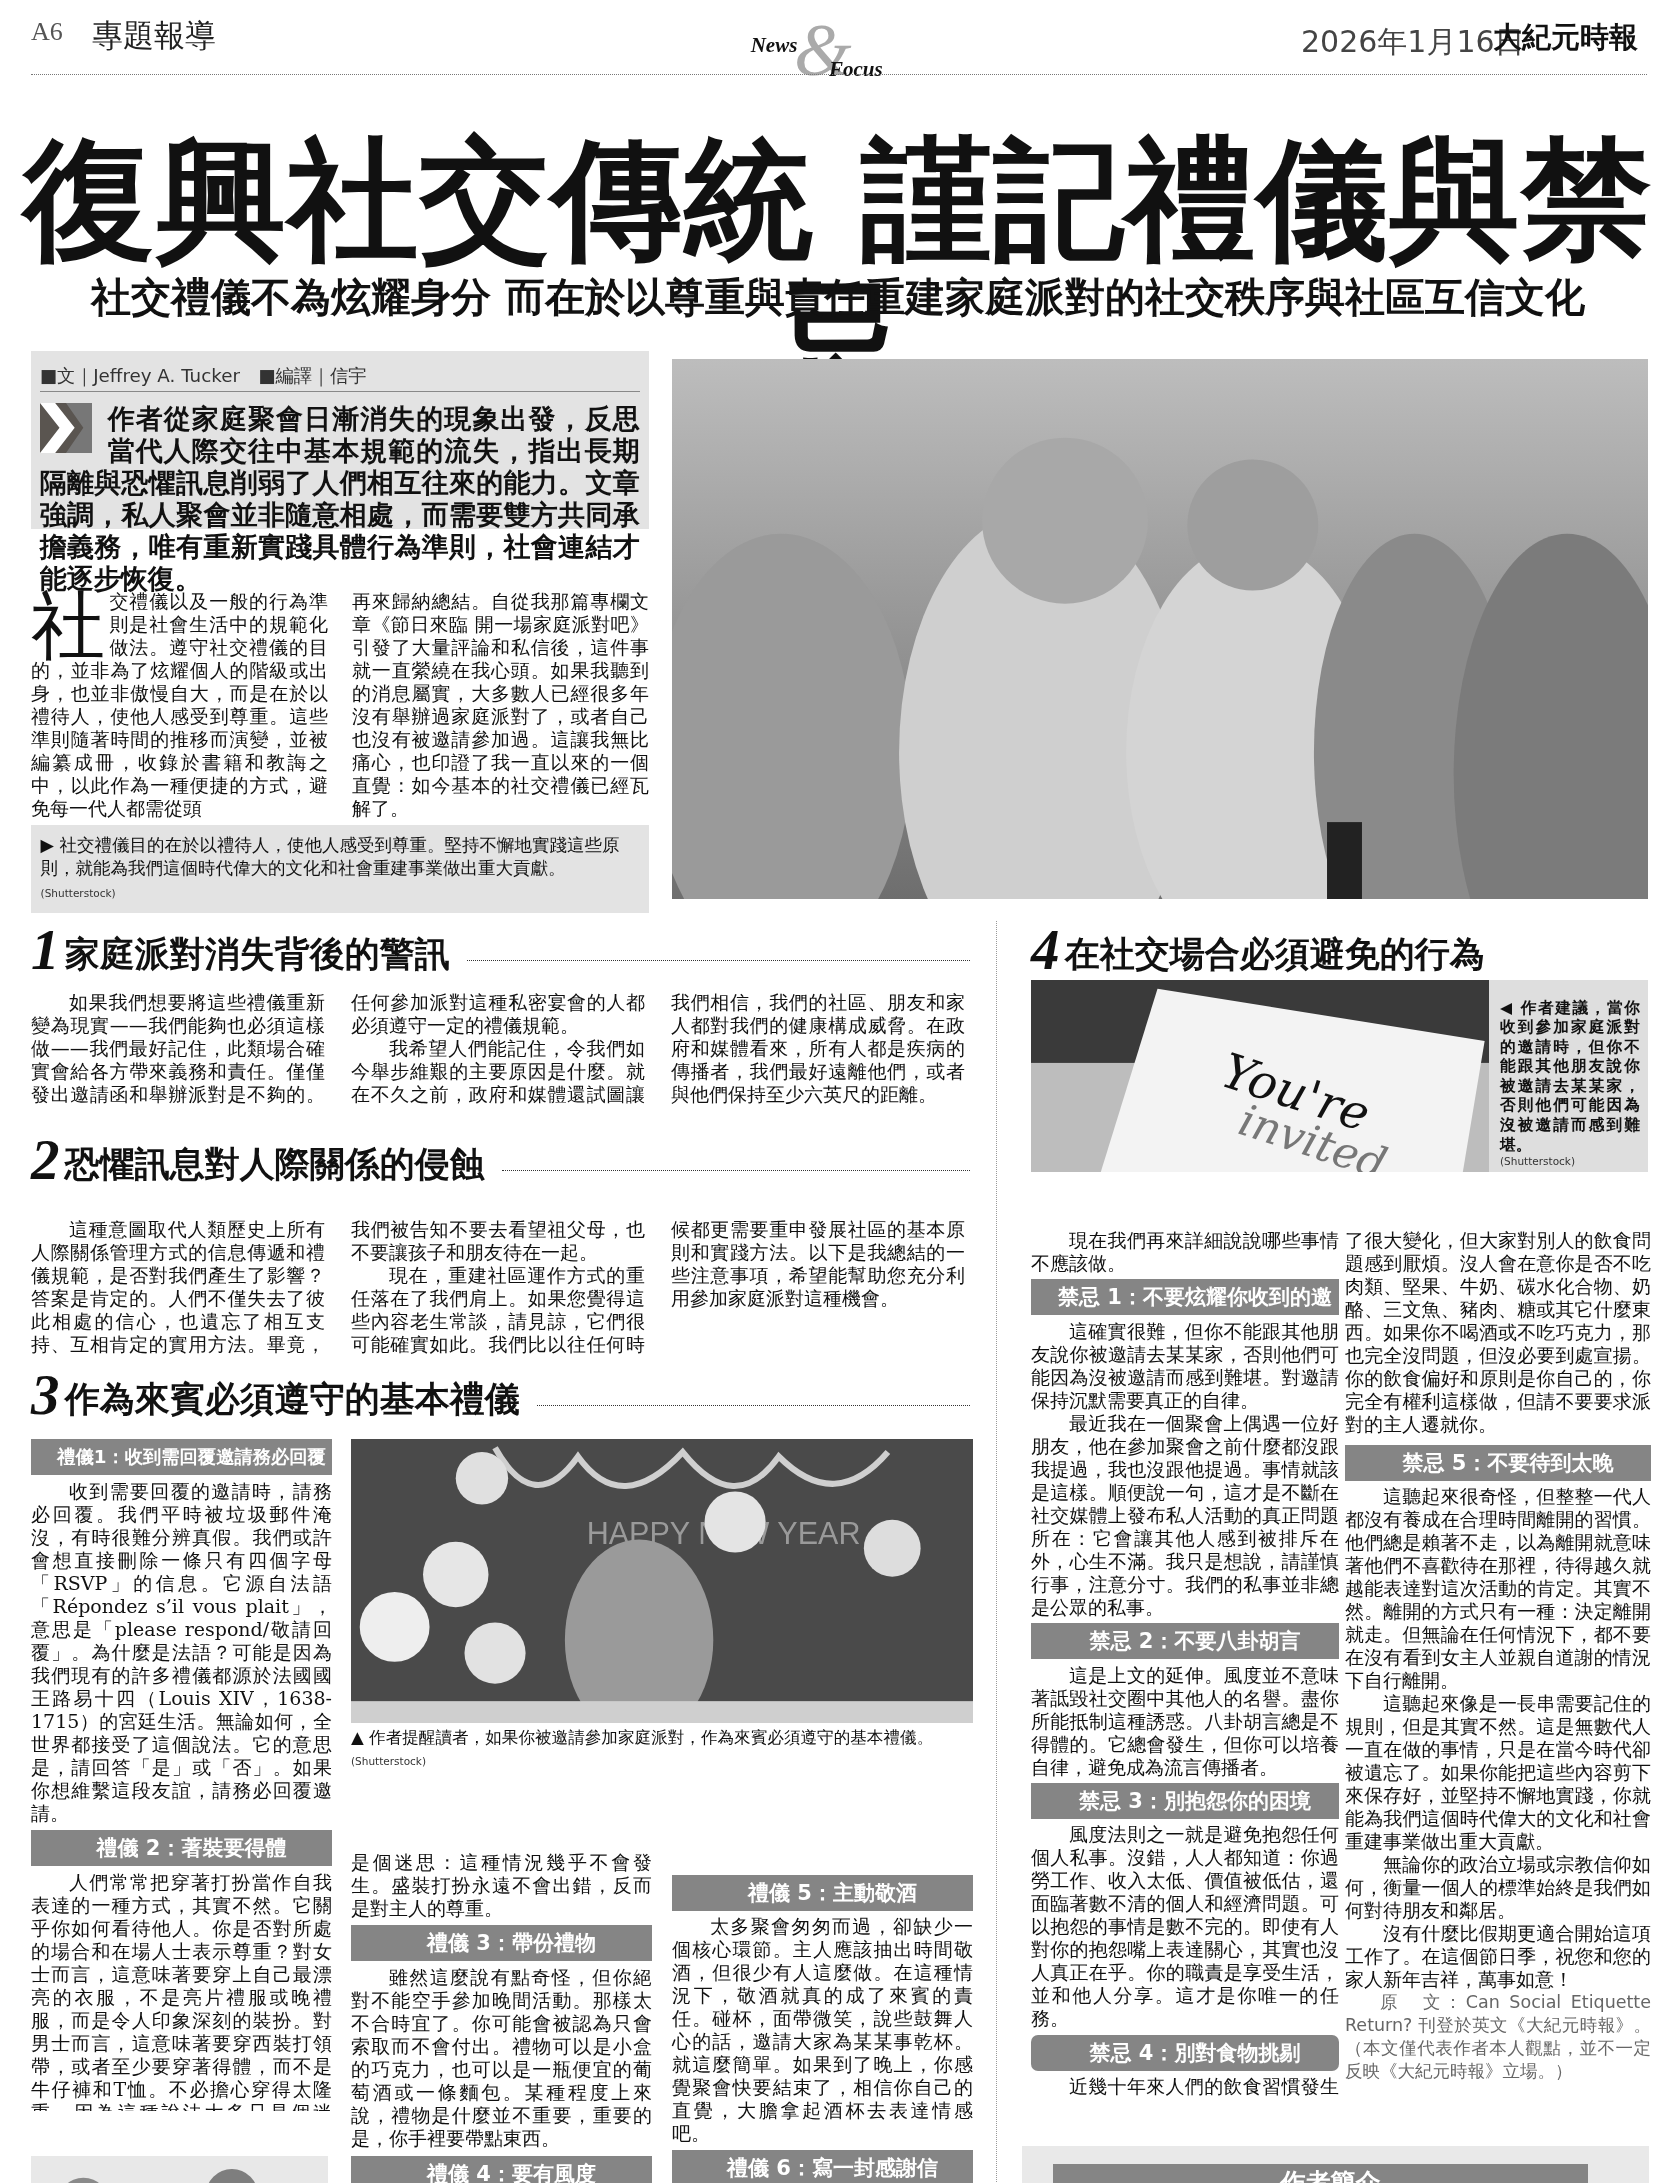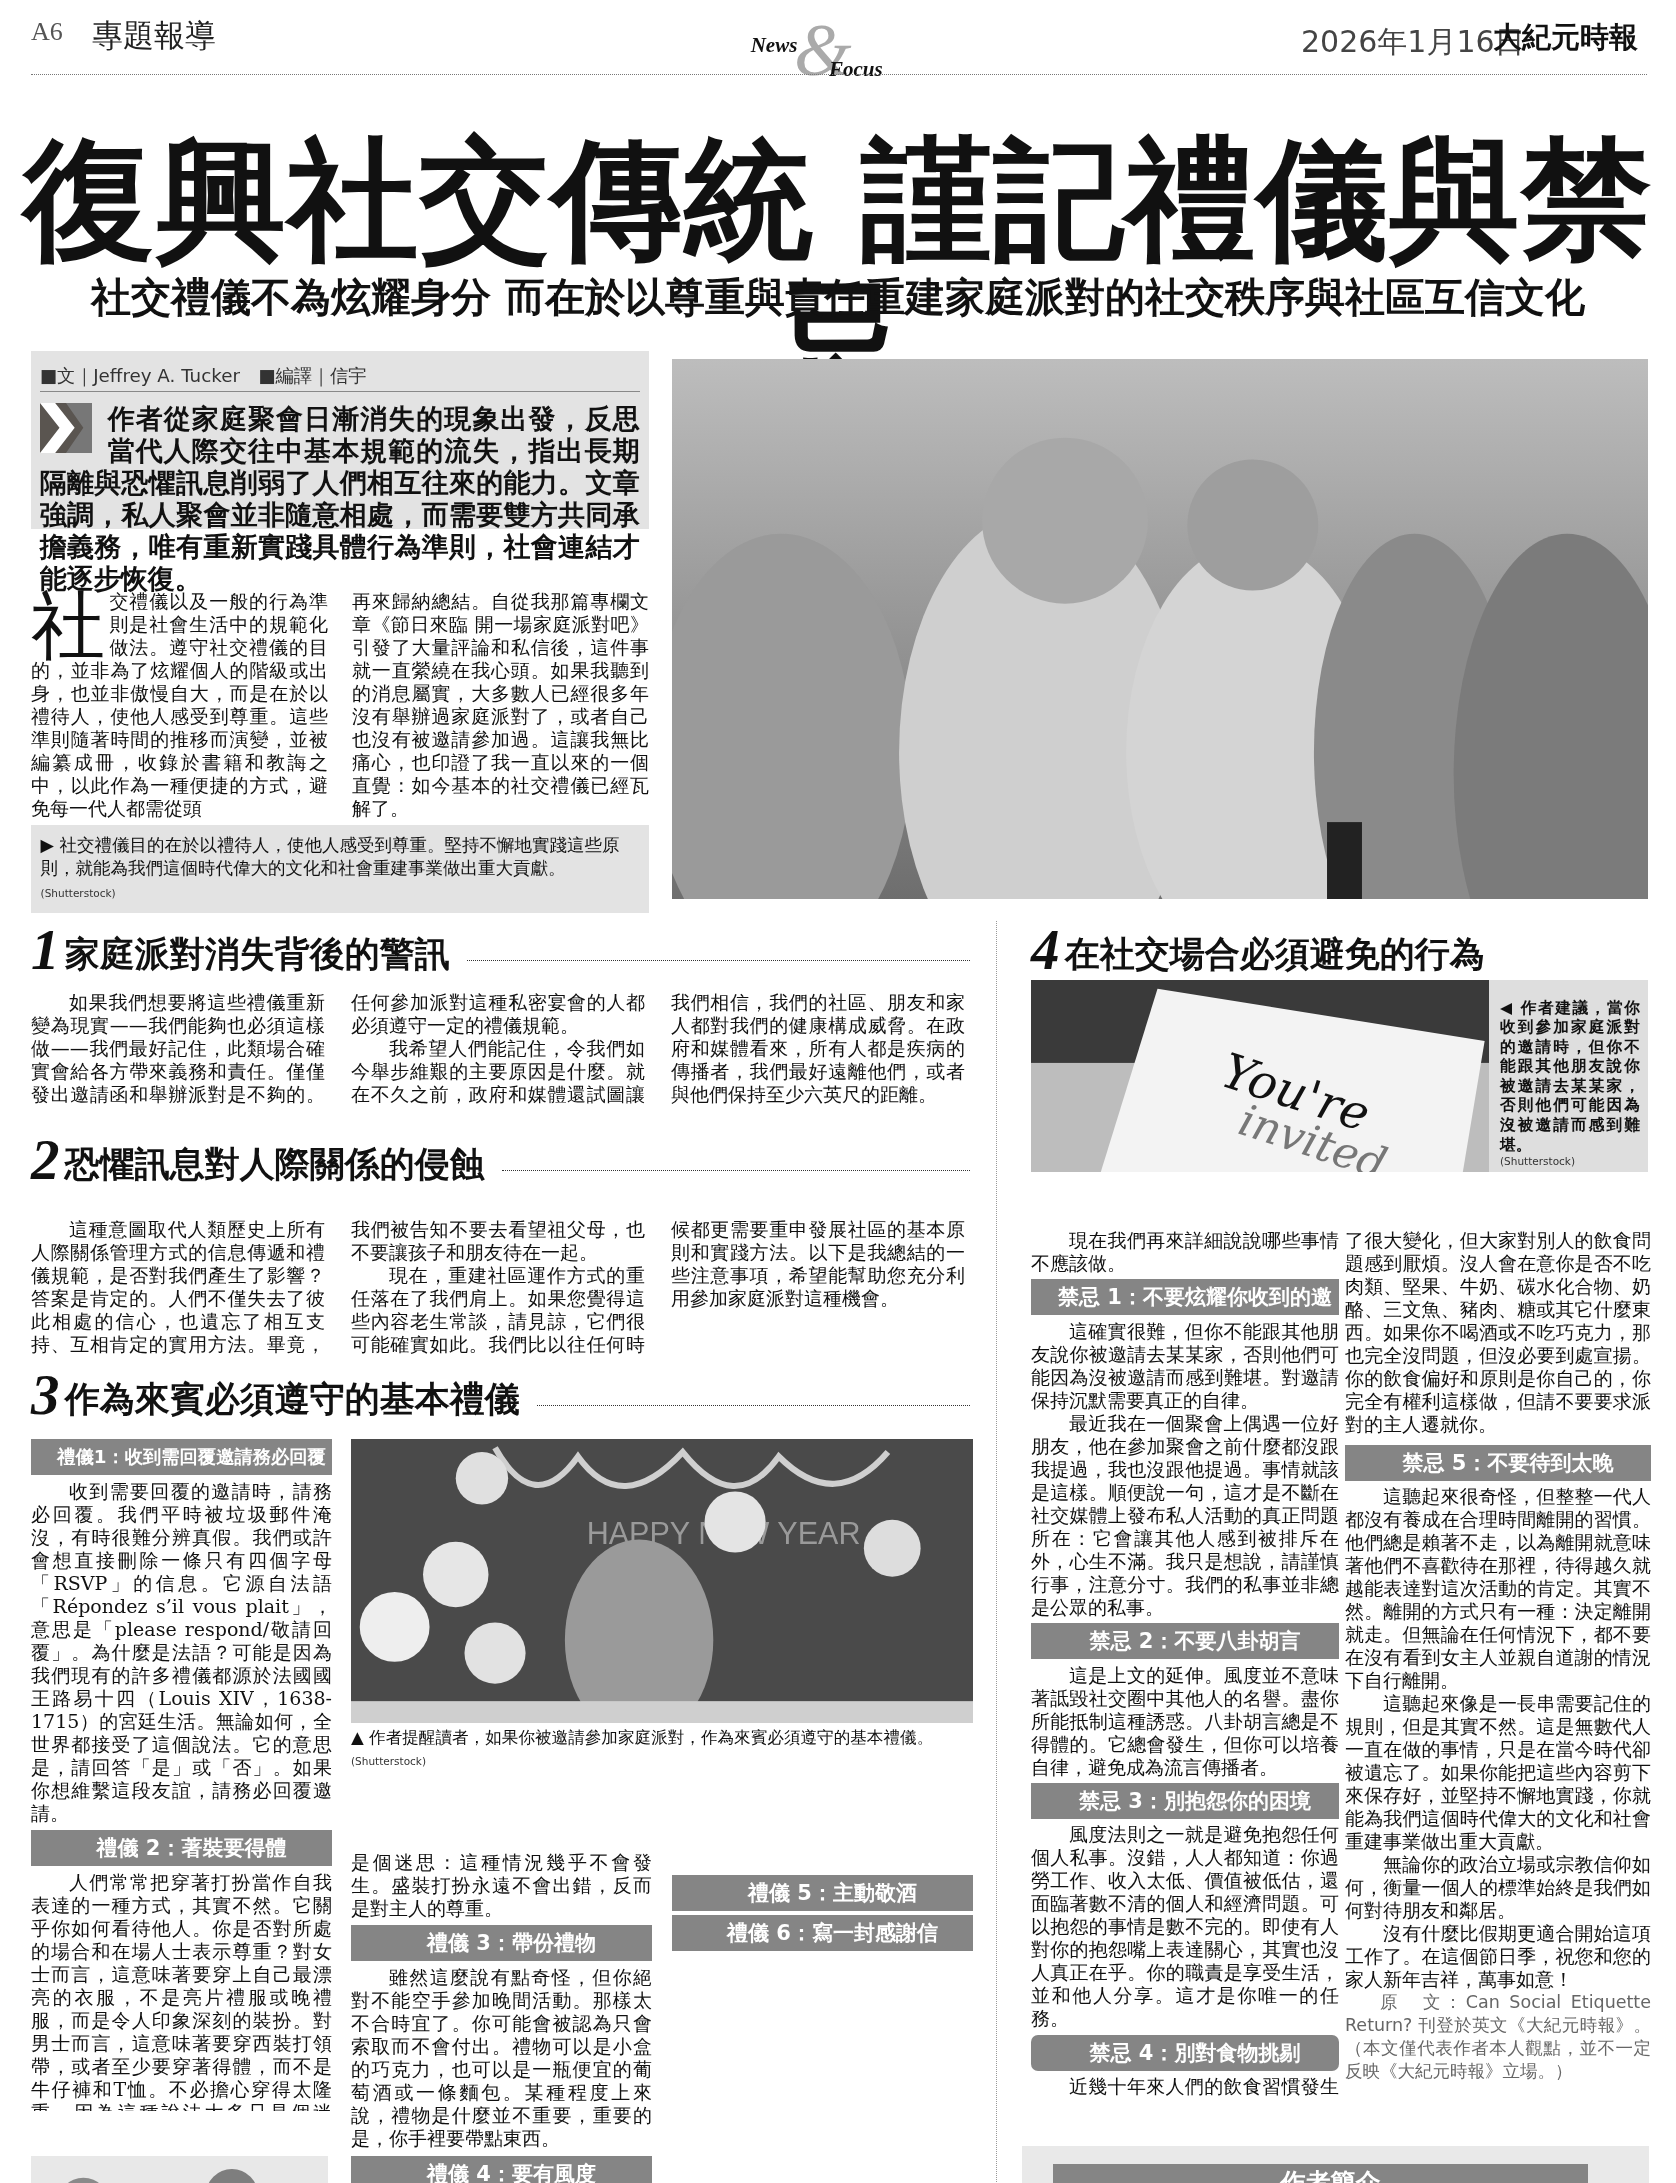--- a/index.html
+++ b/index.html
@@ -169,20 +169,23 @@
   <div class="bar" style="margin-top:5.2px;">禮儀 3：帶份禮物</div>
   <div class="body" style="font-family:'DejaVu Serif',serif;margin-top:5.2px;">
       <p>雖然這麼說有點奇怪，但你絕對不能空手參加晚間活動。那樣太不合時宜了。你可能會被認為只會索取而不會付出。禮物可以是小盒的巧克力，也可以是一瓶便宜的葡萄酒或一條麵包。某種程度上來說，禮物是什麼並不重要，重要的是，你手裡要帶點東西。</p>
     </div>
   <div class="bar" style="margin-top:5.2px;">禮儀 4：要有風度</div>
 
 </div>
 
 <div class="abs" style="left:672px;top:1875px;width:301px;">
   <div class="bar">禮儀 5：主動敬酒</div>
+  <div class="body" style="font-family:'DejaVu Serif',serif;margin-top:4.4px;">
+      <p>太多聚會匆匆而過，卻缺少一個核心環節。主人應該抽出時間敬酒，但很少有人這麼做。在這種情況下，敬酒就真的成了來賓的責任。碰杯，面帶微笑，說些鼓舞人心的話，邀請大家為某某事乾杯。就這麼簡單。如果到了晚上，你感覺聚會快要結束了，相信你自己的直覺，大膽拿起酒杯去表達情感吧。</p>
+    </div>
   <div class="bar" style="margin-top:4.4px;">禮儀 6：寫一封感謝信</div>
 
 </div>
 
 <div class="abs img" style="left:31px;top:2156px;width:297px;height:188px;">
   <svg viewBox="0 0 680 430" preserveAspectRatio="none">
     <rect width="680" height="430" fill="#e8e8e8"></rect>
     <ellipse cx="120" cy="330" rx="130" ry="200" fill="#a0a0a0"></ellipse>
       <circle cx="120" cy="110" r="60" fill="#8a8a8a"></circle>
     <ellipse cx="450" cy="320" rx="130" ry="200" fill="#b0b0b0"></ellipse>

